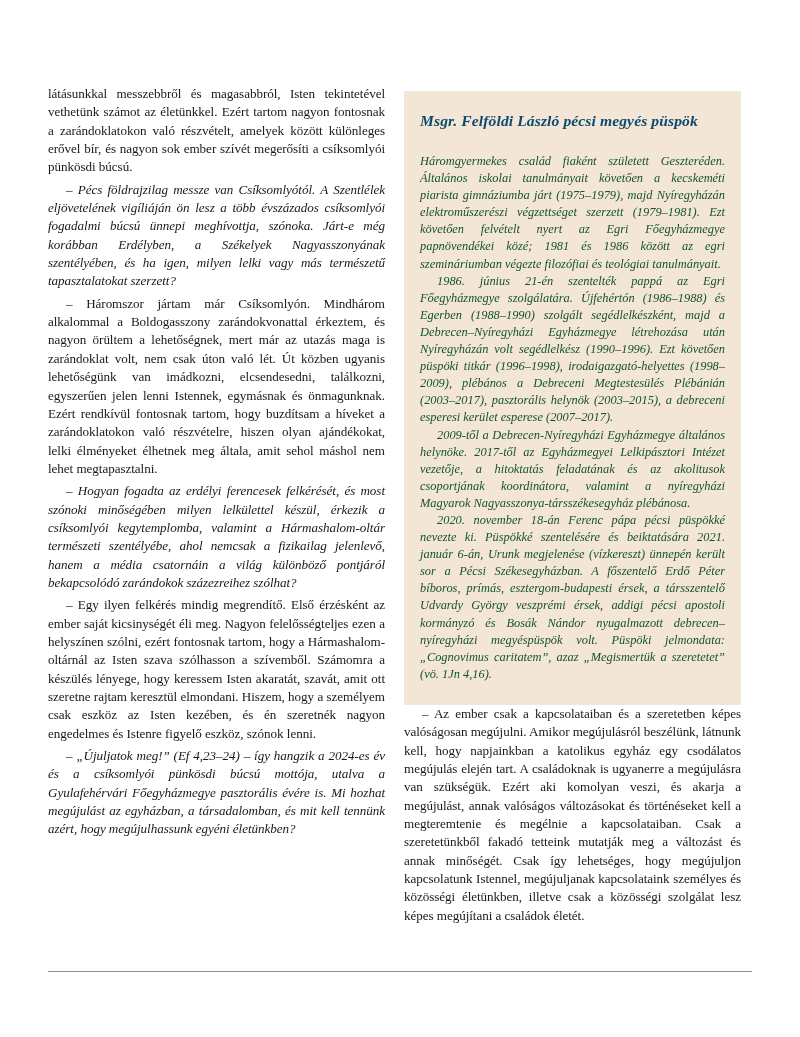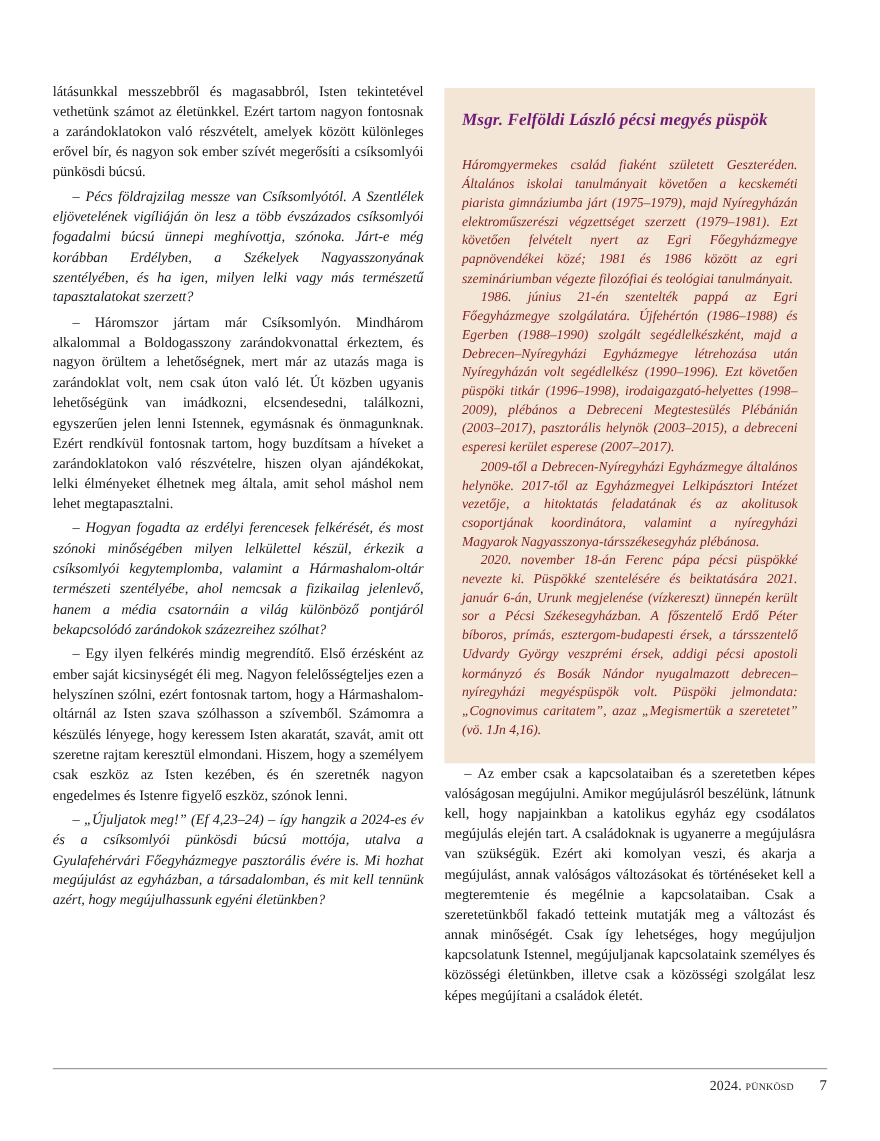--- a/index.html
+++ b/index.html
@@ -16,21 +16,21 @@
     overflow: hidden;
     font-family: "Liberation Serif", "DejaVu Serif", serif;
     color: #19171a;
     box-sizing: border-box;
   }
 
   
   .columns {
     position: absolute;
     left: 48px;
-    top: 74px;
+    top: 85px;
     width: 704px;
     height: 880px;
     font-family: Liberation Serif, serif;
   }
   .col {
     position: absolute;
     top: 0;
     width: 337px;
   }
   .col-left  { left: 0; }
@@ -64,32 +64,32 @@
     padding: 20px 16px 22px 16px;
   }
   .biobox h2 {
     margin: 0 0 22px 0;
     font-size: 15.6px;
     line-height: 20px;
     font-style: italic;
     font-weight: bold;
     text-align: left;
     letter-spacing: 0.1px;
-    color: #701a75;
+    color: #0c4a6e;
   }
   .biobox p {
     margin: 0;
     font-size: 12.4px;
     line-height: 17.1px;
     font-style: italic;
     text-align: justify;
     text-justify: inter-word;
     hyphens: manual;
     -webkit-hyphens: manual;
-    color: #7f1d1d;
+    color: #14532d;
   }
   .biobox p.ind { text-indent: 17px; }
 
   
   .after-box { margin-top: 17px; }
 
   
   .footer-rule {
     position: absolute;
     left: 48px;
@@ -143,18 +143,14 @@
       <h2>Msgr. Felföldi László pécsi megyés püspök</h2>
       <p>Háromgyermekes család fiaként született Geszteréden. Általános iskolai tanulmányait követően a kecskeméti piarista gimnáziumba járt (1975–1979), majd Nyíregyházán elektroműszerészi végzettséget szerzett (1979–1981). Ezt követően felvételt nyert az Egri Főegyházmegye papnövendékei közé; 1981 és 1986 között az egri szemináriumban végezte filozófiai és teológiai tanulmányait.</p>
       <p class="ind">1986. június 21-én szentelték pappá az Egri Főegyházmegye szolgálatára. Újfehértón (1986–1988) és Egerben (1988–1990) szolgált segédlelkészként, majd a Debrecen–Nyíregyházi Egyházmegye létrehozása után Nyíregyházán volt segédlelkész (1990–1996). Ezt követően püspöki titkár (1996–1998), irodaigazgató-helyettes (1998–2009), plébános a Debreceni Megtestesülés Plébánián (2003–2017), pasztorális helynök (2003–2015), a debreceni esperesi kerület esperese (2007–2017).</p>
       <p class="ind">2009-től a Debrecen-Nyíregyházi Egyházmegye általános helynöke. 2017-től az Egyházmegyei Lelkipásztori Intézet vezetője, a hitoktatás feladatának és az akolitusok csoportjának koordinátora, valamint a nyíregyházi Magyarok Nagyasszonya-társszékesegyház plébánosa.</p>
       <p class="ind">2020. november 18-án Ferenc pápa pécsi püspökké nevezte ki. Püspökké szentelésére és beiktatására 2021. január 6-án, Urunk megjelenése (vízkereszt) ünnepén került sor a Pécsi Székesegyházban. A főszentelő Erdő Péter bíboros, prímás, esztergom-budapesti érsek, a társszentelő Udvardy György veszprémi érsek, addigi pécsi apostoli kormányzó és Bosák Nándor nyugalmazott debrecen–nyíregyházi megyéspüspök volt. Püspöki jelmondata: „Cognovimus caritatem”, azaz „Megismertük a szeretetet” (vö. 1Jn 4,16).</p>
     </aside>
 
   </div>
 
   <div class="footer-rule"></div>
-  <div class="footer">
-    <span class="issue">2024. pünkösd</span>
-    <span class="pageno">7</span>
-  </div>
 
 </div>
 
 </body></html>

